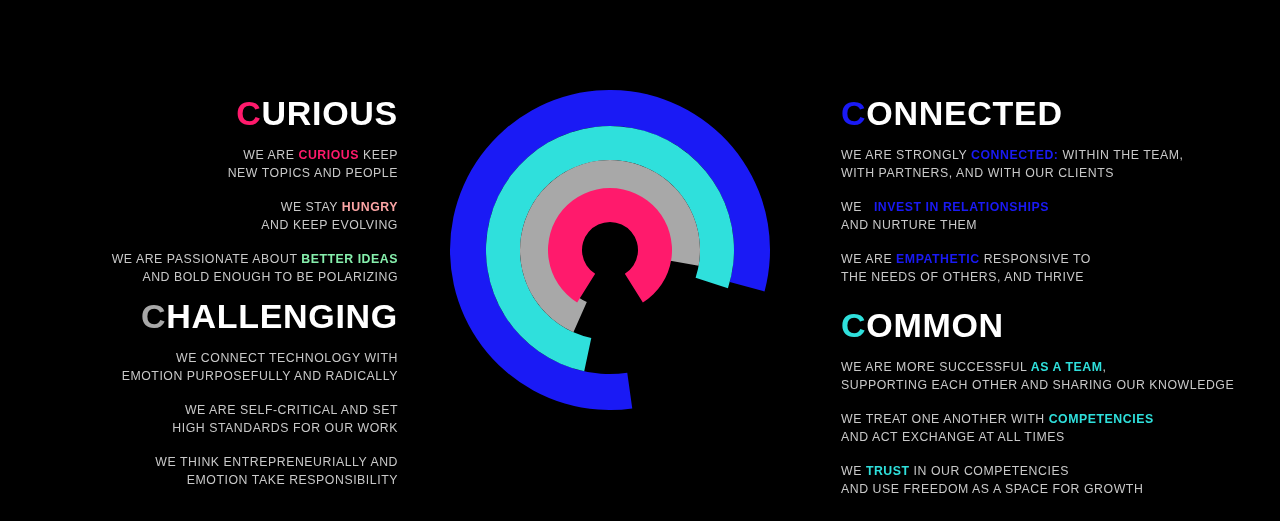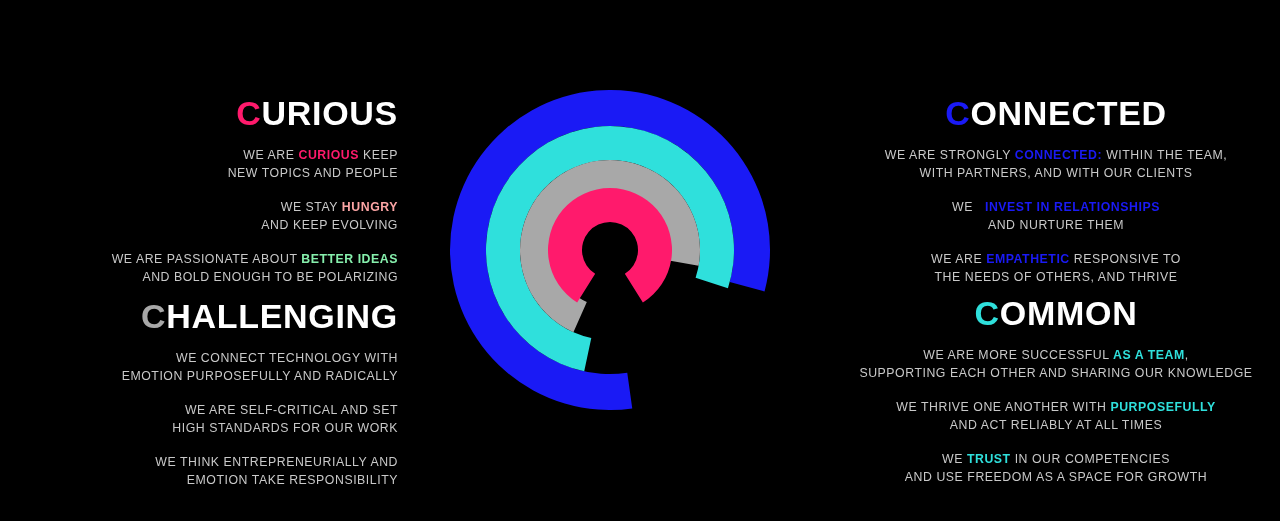--- a/index.html
+++ b/index.html
@@ -23,21 +23,21 @@
     inset: 0;
     background: #000000;
   }
 
   
   .block {
     position: absolute;
     width: 430px;
   }
   .block.left   { text-align: right; }
-  .block.right  { text-align: center;  }
+  .block.right  { text-align: left;  }
 
   .block-title {
     font-size: 34px;
     font-weight: 700;
     letter-spacing: 0.7px;
     color: #ffffff;
     line-height: 1.05;
     margin: 0 0 14px 0;
     white-space: nowrap;
   }
@@ -56,21 +56,21 @@
     color: #c9c9c9;
     white-space: nowrap;
   }
 
   .hl { font-weight: 700; }
 
   
   #block-curious     { left: -32px;  top: 96px;  }
   #block-challenging { left: -32px;  top: 299px; }
   #block-connected   { left: 841px;  top: 96px;  }
-  #block-common      { left: 841px;  top: 296px; }
+  #block-common      { left: 841px;  top: 308px; }
 
   
   .emblem {
     position: absolute;
     left: 450px;
     top: 90px;
     width: 320px;
     height: 320px;
   }
   .emblem svg { display: block; width: 320px; height: 320px; }
@@ -135,22 +135,22 @@
   </div>
 
   <div class="block right" id="block-common">
     <h2 class="block-title"><span class="initial" style="color: rgb(47, 224, 220);">C</span><span>OMMON</span></h2>
     <div class="body">
         <div class="stmt">
           <div class="line"><span>WE ARE MORE SUCCESSFUL </span><span class="hl" style="color: rgb(47, 224, 220);">AS A TEAM</span><span>,</span></div>
           <div class="line"><span>SUPPORTING EACH OTHER AND SHARING OUR KNOWLEDGE</span></div>
         </div>
         <div class="stmt">
-          <div class="line"><span>WE THRIVE ONE ANOTHER WITH </span><span class="hl" style="color: rgb(47, 224, 220);">PURPOSEFULLY</span></div>
-          <div class="line"><span>AND ACT RELIABLY AT ALL TIMES</span></div>
+          <div class="line"><span>WE TREAT ONE ANOTHER WITH </span><span class="hl" style="color: rgb(47, 224, 220);">COMPETENCIES</span></div>
+          <div class="line"><span>AND ACT EXCHANGE AT ALL TIMES</span></div>
         </div>
         <div class="stmt">
           <div class="line"><span>WE </span><span class="hl" style="color: rgb(47, 224, 220);">TRUST</span><span> IN OUR COMPETENCIES</span></div>
           <div class="line"><span>AND USE FREEDOM AS A SPACE FOR GROWTH</span></div>
         </div>
       </div>
   </div>
 
   <div class="emblem">
     <svg viewBox="0 0 320 320" id="emblem-svg">

